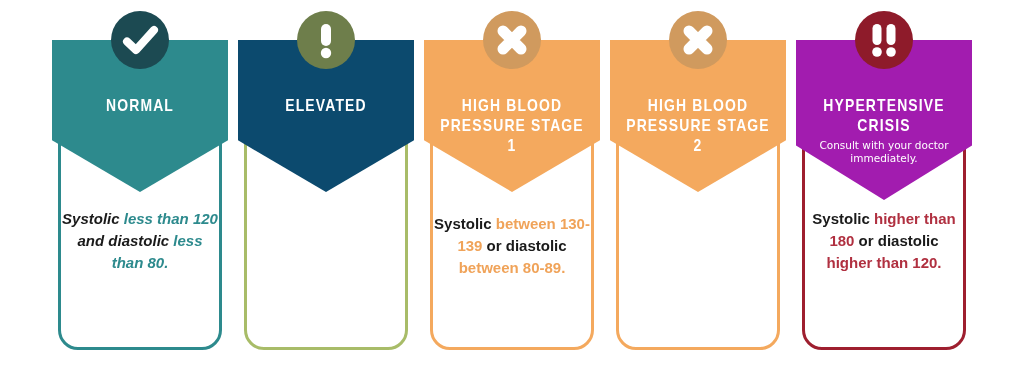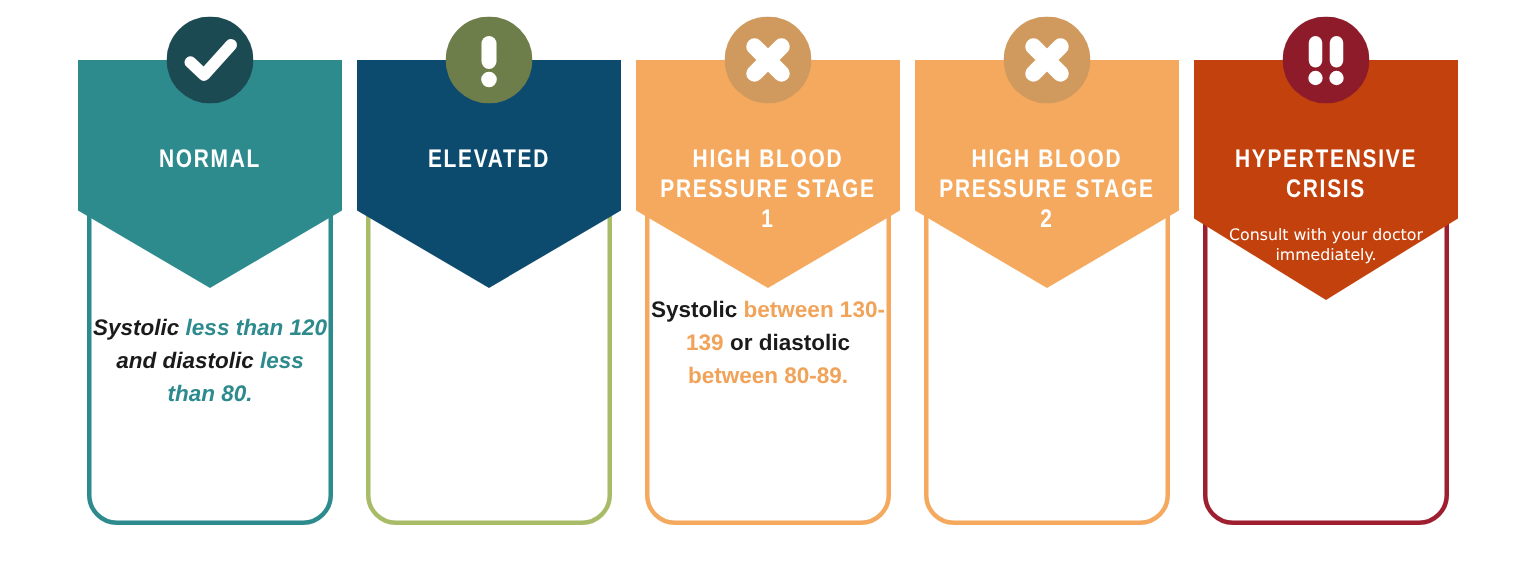--- a/index.html
+++ b/index.html
@@ -73,21 +73,21 @@
     transform: scaleX(0.82);
     transform-origin: center top;
     white-space: pre-line;
   }
   .subtitle {
     color: #ffffff;
     font-family: "DejaVu Sans", sans-serif;
     font-size: 10.5px;
     line-height: 13px;
     font-weight: normal;
-    margin-top: 15px;
+    margin-top: 3px;
     padding: 0 12px;
     white-space: pre-line;
   }
 
   
   .body-text {
     position: absolute;
     left: 12px; right: 12px;
     top: 198px;
     z-index: 4;
@@ -95,21 +95,21 @@
     font-size: 15px;
     font-weight: bold;
     line-height: 22px;
     color: #1a1a1a;
   }
   .body-text .hl { color: inherit; }
 
   
   .card.c1 .body-text { top: 208px; font-style: italic; }
   .card.c2 .body-text { top: 198px; }
-  .card.c3 .body-text { top: 196px; }
+  .card.c3 .body-text { top: 213px; }
   .card.c4 .body-text { top: 208px; }
   .card.c5 .body-text { top: 208px; }
   .card.c5 .banner { height: 160px; }
   .card.c5 .title { font-size: 17px; }
 </style>
 </head>
 <body>
 
 <div class="board">
 
@@ -178,21 +178,22 @@
     <div class="badge">
       <svg width="58" height="58" viewBox="0 0 58 58">
         <circle cx="29" cy="29" r="29" class="badge-bg" fill="#8E1B2A"></circle>
         <rect x="17.5" y="13" width="9" height="21" rx="4.5" fill="#fff"></rect>
         <circle cx="22" cy="41" r="4.8" fill="#fff"></circle>
         <rect x="31.5" y="13" width="9" height="21" rx="4.5" fill="#fff"></rect>
         <circle cx="36" cy="41" r="4.8" fill="#fff"></circle>
       </svg>
     </div>
     <div class="body-box" style="border-color: rgb(158, 31, 47);"></div>
-    <div class="banner" style="background: #c2410c;">
+    <div class="banner" style="background: #a21caf;">
       <div class="title">HYPERTENSIVE
 CRISIS</div>
       <div class="subtitle">Consult with your doctor
 immediately.</div>
     </div>
+    <div class="body-text">Systolic <span class="hl" style="color: rgb(176, 48, 64);">higher than 180</span> or diastolic <span class="hl" style="color: rgb(176, 48, 64);">higher than 120.</span></div>
   </div>
 
 </div>
 
 </body></html>

